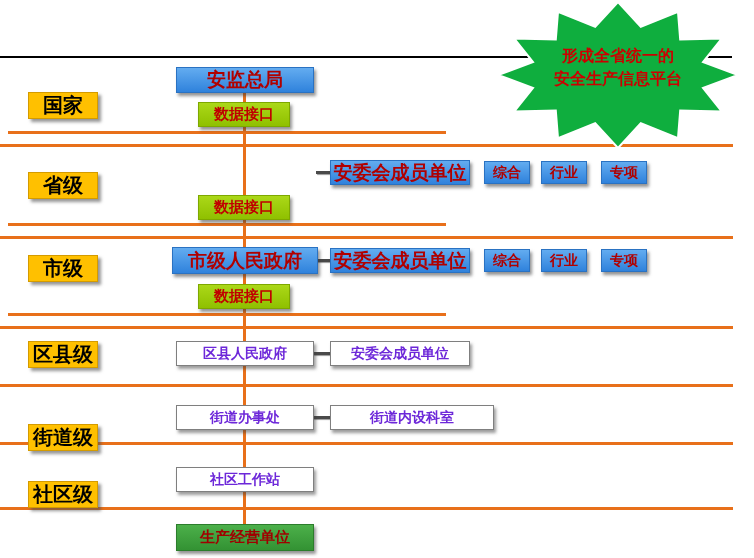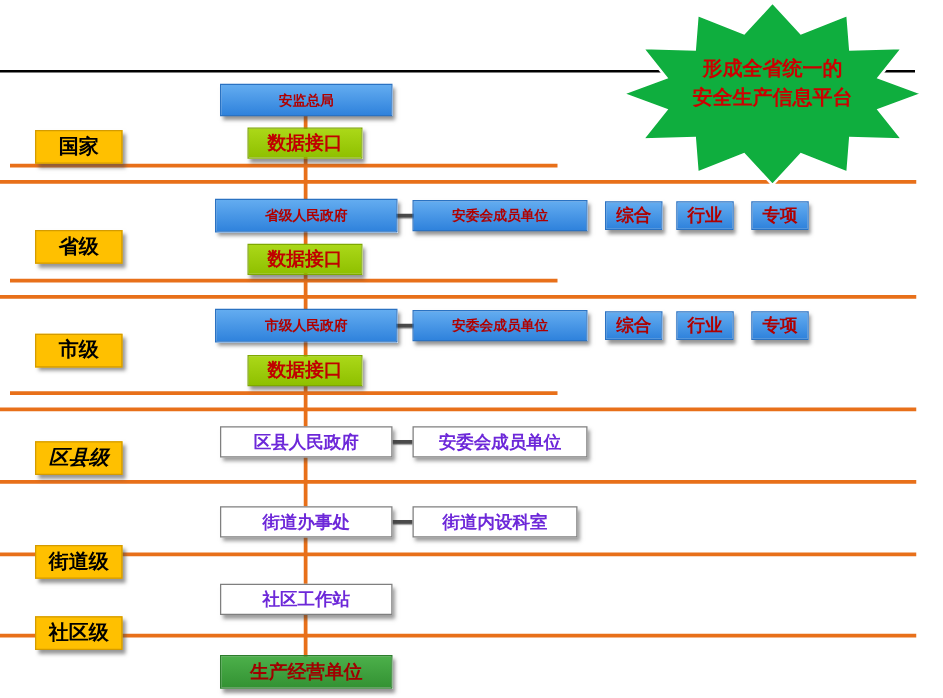--- a/index.html
+++ b/index.html
@@ -9,32 +9,31 @@
     font-family:"Liberation Sans","DejaVu Sans",sans-serif;
   }
   #canvas { position:relative; width:754px; height:558px; background:#ffffff; overflow:hidden; }
 
   .box {
     position:absolute; display:flex; align-items:center; justify-content:center;
     font-weight:bold; z-index:2; white-space:nowrap;
   }
   .blue {
     background:linear-gradient(180deg,#63ACF0 0%,#2F82DC 100%);
-    border:1px solid #2a72c2; color:#B00000; font-size:11px;
+    border:1px solid #2a72c2; color:#B00000; font-size:19px;
     box-shadow:2px 3px 3px rgba(60,60,60,.55);
   }
   .green {
     background:linear-gradient(180deg,#ABD818 0%,#8FC000 100%);
     border:1px solid #7ea800; color:#C00000; font-size:15px;
     box-shadow:2px 3px 3px rgba(60,60,60,.55);
   }
   .yellow {
-    background:#FFC000; border:1px solid #d49b00; color:#000000; font-size:16px;
+    background:#FFC000; border:1px solid #d49b00; color:#000000; font-size:20px;
     box-shadow:3px 3px 3px rgba(80,80,80,.6);
-    margin-top:12px;
   }
   .white {
     background:#ffffff; border:1px solid #7f7f7f; color:#6d28d9; font-size:14px;
     box-shadow:2px 3px 3px rgba(60,60,60,.5);
   }
   .darkgreen {
     background:linear-gradient(180deg,#4CB04A 0%,#339233 100%);
     border:1px solid #2c7d2c; color:#A00000; font-size:15px;
     box-shadow:2px 3px 3px rgba(60,60,60,.55);
     text-align:center;
@@ -75,28 +74,27 @@
     <polygon points="122,2 144.8,26.7 182,11.8 184.2,39.6 225.9,38.5 207,62.1 242,75 207,87.9 225.9,111.5 184.2,110.4 182,138.2 144.8,123.3 122,148 99.2,123.3 62,138.2 59.8,110.4 18.1,111.5 37,87.9 2,75 37,62.1 18.1,38.5 59.8,39.6 62,11.8 99.2,26.7" fill="#0FAE3E" stroke="#ffffff" stroke-width="2"></polygon>
   </svg>
   <div class="banner-text">
     <div>形成全省统一的</div>
     <div>安全生产信息平台</div>
   </div>
 
   <div class="box yellow" style="left:28px; top:92px;  width:70px; height:27px;">国家</div>
   <div class="box yellow" style="left:28px; top:172px; width:70px; height:27px;">省级</div>
   <div class="box yellow" style="left:28px; top:255px; width:70px; height:27px;">市级</div>
-  <div class="box yellow" style="left:28px; top:341px; width:70px; height:27px;font-style:italic;">区县级</div>
+  <div class="box yellow" style="left:28px; top:341px; width:70px; height:27px;">区县级</div>
   <div class="box yellow" style="left:28px; top:424px; width:70px; height:27px;">街道级</div>
   <div class="box yellow" style="left:28px; top:481px; width:70px; height:27px;">社区级</div>
 
   <div class="box blue" style="left:176px; top:67px;  width:138px; height:26px;">安监总局</div>
   <div class="box green" style="left:198px; top:102px; width:92px;  height:25px;">数据接口</div>
 
-  <div class="box blue" style="left:172px; top:159px; width:146px; height:27px;">省级人民政府</div>
   <div class="box green" style="left:198px; top:195px; width:92px;  height:25px;">数据接口</div>
 
   <div class="box blue" style="left:172px; top:247px; width:146px; height:27px;">市级人民政府</div>
   <div class="box green" style="left:198px; top:284px; width:92px;  height:25px;">数据接口</div>
 
   <div class="box white" style="left:176px; top:341px; width:138px; height:25px;">区县人民政府</div>
   <div class="box white" style="left:176px; top:405px; width:138px; height:25px;">街道办事处</div>
   <div class="box white" style="left:176px; top:467px; width:138px; height:25px;">社区工作站</div>
 
   <div class="box darkgreen" style="left:176px; top:524px; width:138px; height:27px;">生产经营单位</div>
@@ -110,15 +108,15 @@
   <div class="box blue tag" style="left:484px; top:161px; width:46px; height:23px;">综合</div>
   <div class="box blue tag" style="left:541px; top:161px; width:46px; height:23px;">行业</div>
   <div class="box blue tag" style="left:601px; top:161px; width:46px; height:23px;">专项</div>
 
   <div class="box blue" style="left:330px; top:248px; width:140px; height:25px;">安委会成员单位</div>
   <div class="box blue tag" style="left:484px; top:249px; width:46px; height:23px;">综合</div>
   <div class="box blue tag" style="left:541px; top:249px; width:46px; height:23px;">行业</div>
   <div class="box blue tag" style="left:601px; top:249px; width:46px; height:23px;">专项</div>
 
   <div class="box white" style="left:330px; top:341px; width:140px; height:25px;">安委会成员单位</div>
-  <div class="box white" style="left:330px; top:405px; width:132px; height:25px;">街道内设科室</div>
+  <div class="box white" style="left:330px; top:405px; width:164px; height:25px;">街道内设科室</div>
 
 </div>
 
 </body></html>

